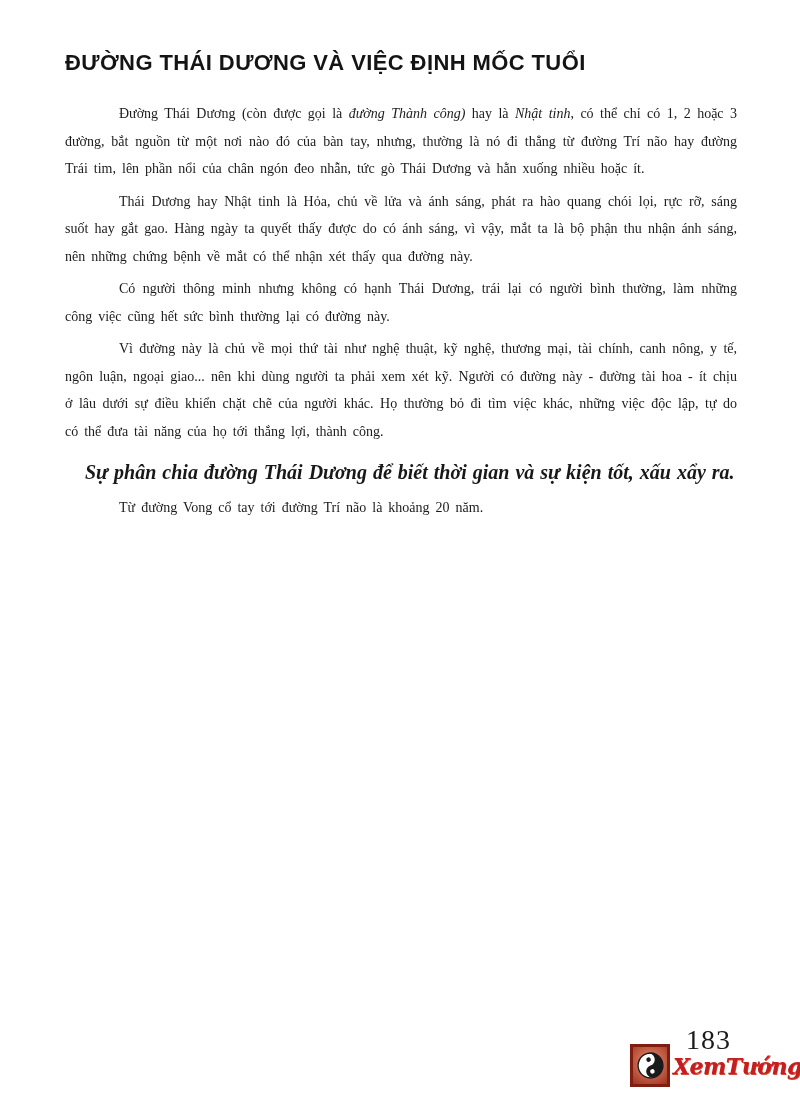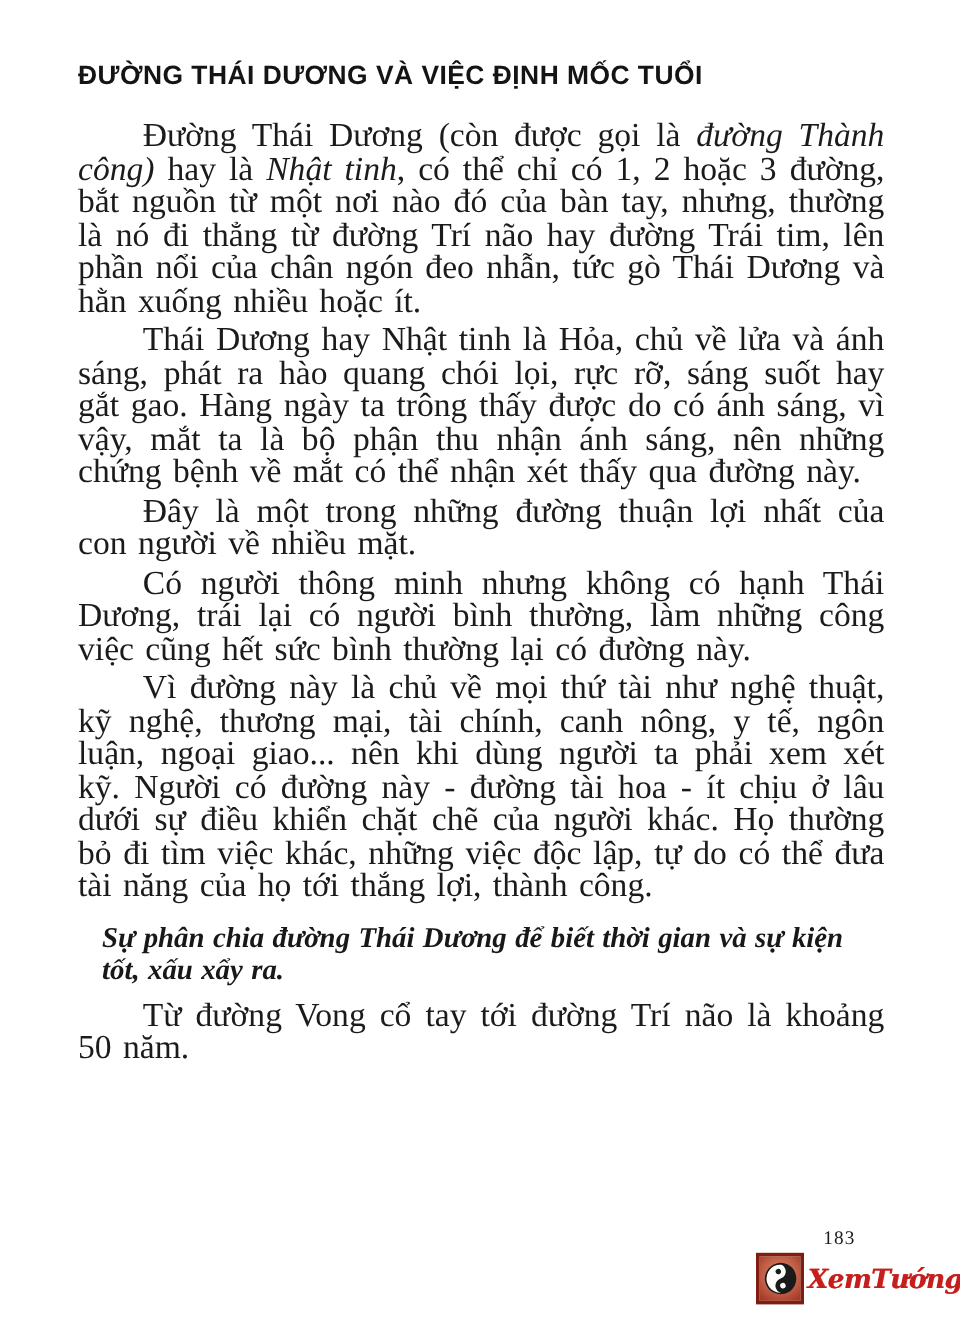--- a/index.html
+++ b/index.html
@@ -26,42 +26,42 @@
   .title {
     font-family: "Liberation Sans", sans-serif;
     font-weight: bold;
     font-size: 22px;
     letter-spacing: 0.4px;
     margin: 0 0 24px 0;
     color: #141414;
     white-space: nowrap;
   }
   p.body {
-    font-size: 28px;
+    font-size: 14px;
     line-height: 27.5px;
     text-align: justify;
     text-indent: 54px;
     margin: 0 0 5px 0;
     word-spacing: 2.5px;
   }
   p.body em { font-style: italic; }
   .subheading {
-    font-size: 24px;
+    font-size: 20px;
     font-style: italic;
     font-weight: bold;
     margin: 16px 0 10px 0;
     padding-left: 20px;
     word-spacing: 1px;
     color: #181818;
   }
   .page-number {
     position: absolute;
     top: 1024px;
     left: 686px;
-    font-size: 16px;
+    font-size: 28px;
     letter-spacing: 1px;
     color: #1b1b1b;
   }
   .watermark {
     position: absolute;
     top: 1044px;
     left: 630px;
     display: flex;
     align-items: center;
     white-space: nowrap;
@@ -91,28 +91,27 @@
 </style>
 </head>
 <body>
 
 <div class="page">
   <div class="content">
     <h1 class="title">ĐƯỜNG THÁI DƯƠNG VÀ VIỆC ĐỊNH MỐC TUỔI</h1>
 
     <p class="body"><span>Đường Thái Dương (còn được gọi là </span><em>đường Thành công)</em><span> hay là </span><em>Nhật tinh</em><span>, có thể chỉ có 1, 2 hoặc 3 đường, bắt nguồn từ một nơi nào đó của bàn tay, nhưng, thường là nó đi thẳng từ đường Trí não hay đường Trái tim, lên phần nổi của chân ngón đeo nhẫn, tức gò Thái Dương và hằn xuống nhiều hoặc ít.</span></p>
 
-    <p class="body">Thái Dương hay Nhật tinh là Hỏa, chủ về lửa và ánh sáng, phát ra hào quang chói lọi, rực rỡ, sáng suốt hay gắt gao. Hàng ngày ta trông thấy được do có ánh sáng, vì vậy, mắt ta là bộ phận thu nhận ánh sáng, nên những chứng bệnh về mắt có thể nhận xét thấy qua đường này.</p>
-    <p class="body">Đây là một trong những đường thuận lợi nhất của con người về nhiều mặt.</p>
+    <p class="body">Thái Dương hay Nhật tinh là Hỏa, chủ về lửa và ánh sáng, phát ra hào quang chói lọi, rực rỡ, sáng suốt hay gắt gao. Hàng ngày ta quyết thấy được do có ánh sáng, vì vậy, mắt ta là bộ phận thu nhận ánh sáng, nên những chứng bệnh về mắt có thể nhận xét thấy qua đường này.</p>
     <p class="body">Có người thông minh nhưng không có hạnh Thái Dương, trái lại có người bình thường, làm những công việc cũng hết sức bình thường lại có đường này.</p>
     <p class="body">Vì đường này là chủ về mọi thứ tài như nghệ thuật, kỹ nghệ, thương mại, tài chính, canh nông, y tế, ngôn luận, ngoại giao... nên khi dùng người ta phải xem xét kỹ. Người có đường này - đường tài hoa - ít chịu ở lâu dưới sự điều khiển chặt chẽ của người khác. Họ thường bỏ đi tìm việc khác, những việc độc lập, tự do có thể đưa tài năng của họ tới thắng lợi, thành công.</p>
 
     <h2 class="subheading">Sự phân chia đường Thái Dương để biết thời gian và sự kiện tốt, xấu xẩy ra.</h2>
 
-    <p class="body">Từ đường Vong cổ tay tới đường Trí não là khoảng 50 năm.</p>
+    <p class="body">Từ đường Vong cổ tay tới đường Trí não là khoảng 20 năm.</p>
   </div>
 
   <div class="page-number">183</div>
 
   <div class="watermark">
     <span class="yy-box">
       <svg viewBox="0 0 100 100" width="27" height="27" aria-hidden="true">
         <circle cx="50" cy="50" r="46" fill="#fdfdfd" stroke="#1a1a1a" stroke-width="5"></circle>
         <path d="M50 4 a46 46 0 0 1 0 92 a23 23 0 0 1 0 -46 a23 23 0 0 0 0 -46 z" fill="#1a1a1a"></path>
         <circle cx="50" cy="27" r="8.5" fill="#1a1a1a"></circle>

